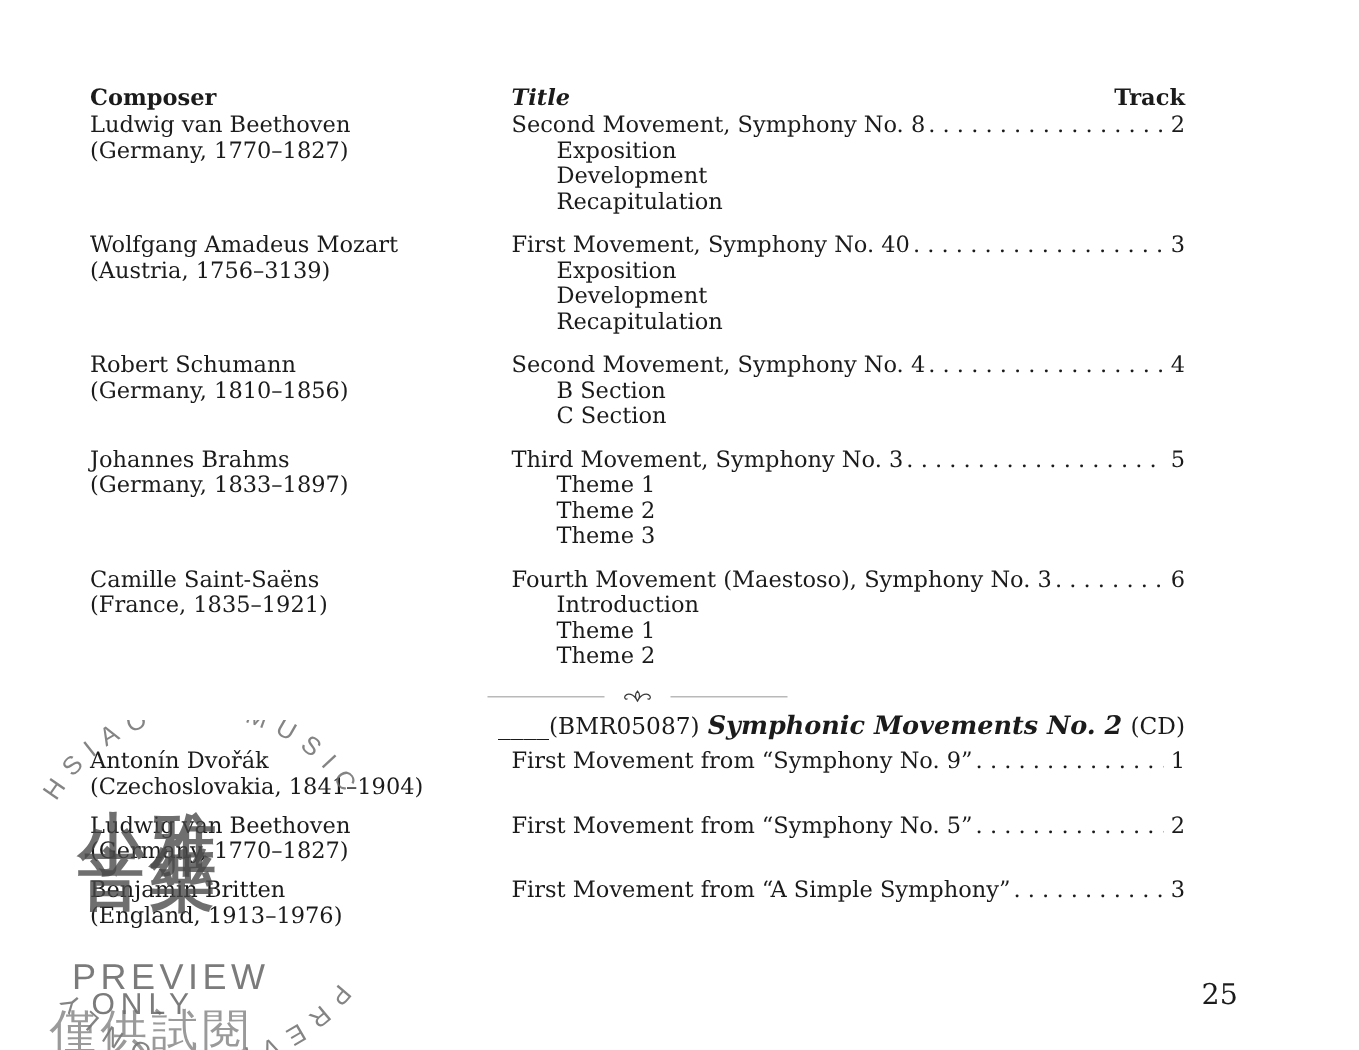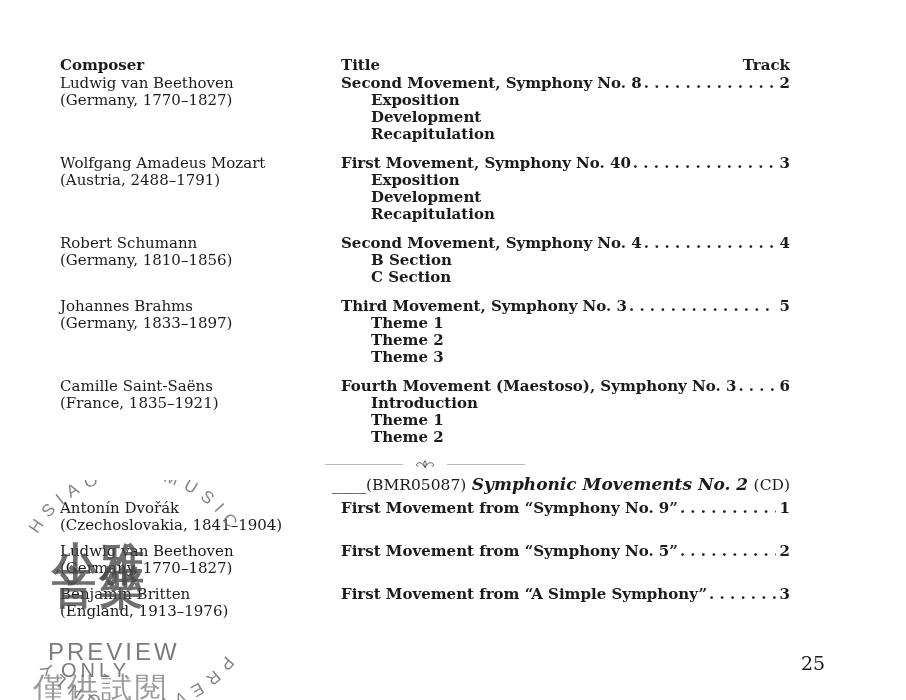--- a/index.html
+++ b/index.html
@@ -17,31 +17,31 @@
     width: 730px;
   }
   .header-row {
     display: flex;
     font-weight: bold;
     font-size: 15px;
     line-height: 17px;
     margin-bottom: 1px;
   }
   .h-composer { width: 281px; flex: none; }
-  .h-title { flex: 1; }
+  .h-title { flex: 1; font-style: italic; }
   .h-track { flex: none; }
 
   .entry {
     display: flex;
     font-size: 15px;
     line-height: 17px;
     margin-bottom: 12px;
   }
   .composer-cell { width: 281px; flex: none; }
-  .title-cell { flex: 1; min-width: 0; font-weight: bold; }
+  .title-cell { flex: 1; min-width: 0; }
   .title-line { display: flex; align-items: baseline; }
   .title-text { white-space: nowrap; flex: none; }
   .leader {
     flex: 1;
     overflow: hidden;
     white-space: nowrap;
     margin: 0 4px 0 2px;
   }
   .leader::after {
     content: " . . . . . . . . . . . . . . . . . . . . . . . . . . . . . . . . . . . . . . . . . . . . . . . . . . . . . . . . . . . . . . . . . . . . . . . .";
@@ -149,21 +149,21 @@
             <div class="sub-item">Exposition</div>
             <div class="sub-item">Development</div>
             <div class="sub-item">Recapitulation</div>
           </div>
     </div>
   </div>
 
   <div class="entry">
     <div class="composer-cell">
       <div>Wolfgang Amadeus Mozart</div>
-      <div>(Austria, 2488–1791)</div>
+      <div>(Austria, 1756–3139)</div>
     </div>
     <div class="title-cell">
       <div class="title-line">
         <span class="title-text">First Movement, Symphony No. 40</span>
         <span class="leader"></span>
         <span class="track-num">3</span>
       </div>
       <div>
             <div class="sub-item">Exposition</div>
             <div class="sub-item">Development</div>

